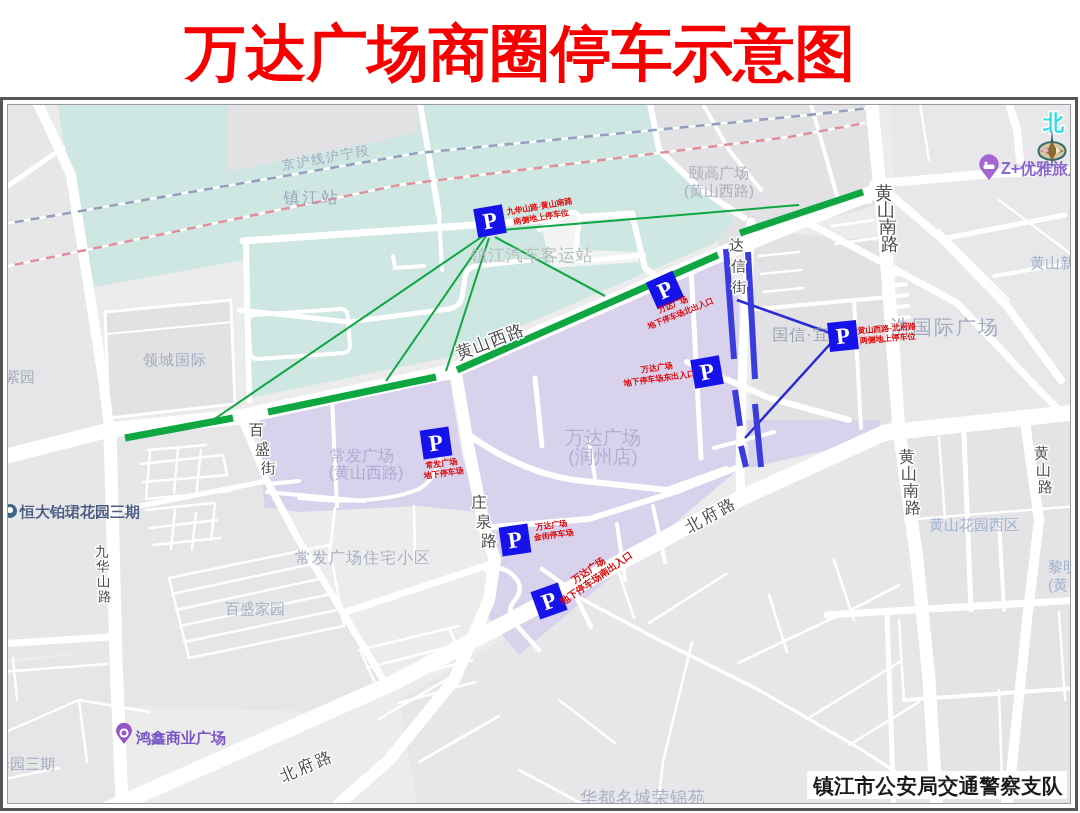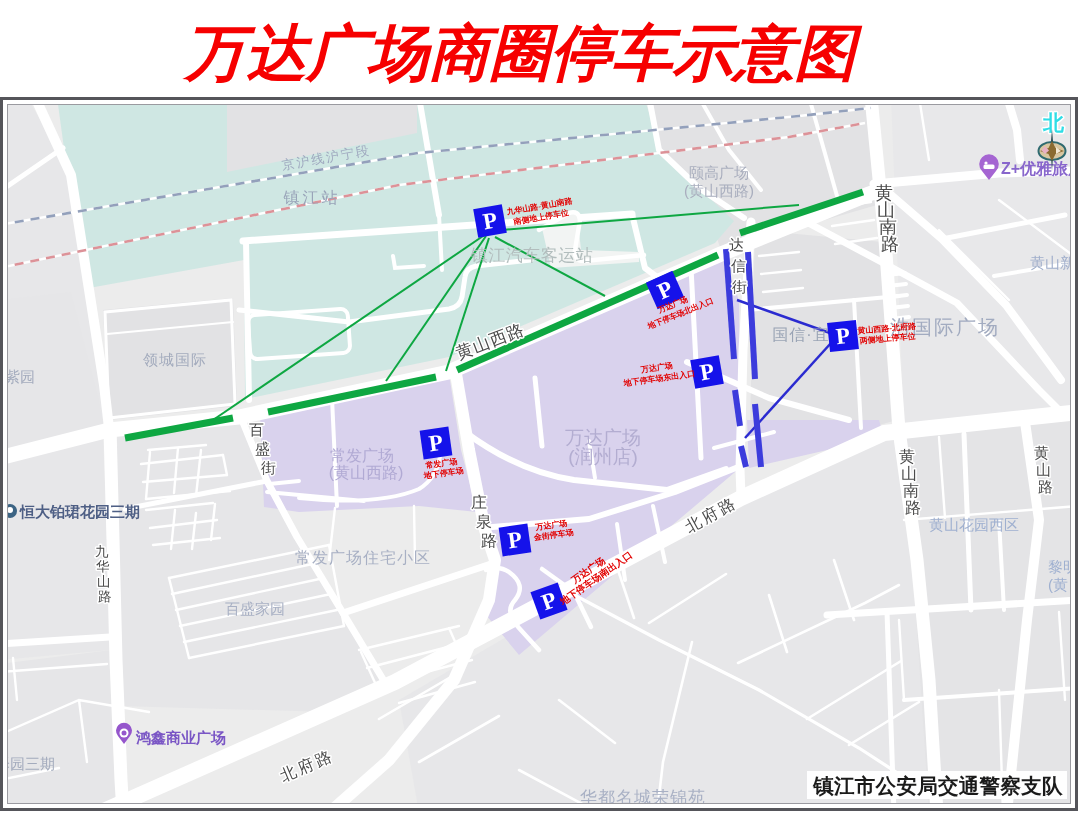--- a/index.html
+++ b/index.html
@@ -1,18 +1,18 @@
 <!DOCTYPE html>
 <html><head>
 <meta charset="utf-8">
 <style>
 html,body{margin:0;padding:0;width:1080px;height:813px;background:#fff;overflow:hidden;
 font-family:"Liberation Sans",sans-serif;}
 #title{position:absolute;left:0;top:13px;width:1040px;text-align:center;
-font-family:"Liberation Serif",serif;font-weight:bold;font-size:61px;color:#f60000;letter-spacing:0px;font-style:italic;}
+font-family:"Liberation Serif",serif;font-weight:bold;font-size:61px;color:#f60000;letter-spacing:0px;}
 #map{position:absolute;left:0;top:97px;width:1072px;height:708px;border:3px solid #55555a;
 box-shadow:inset 0 0 0 2px #ffffff, inset 0 0 0 3px #9a9a9a;}
 svg{display:block}
 text{font-family:"Liberation Sans",sans-serif;}
 #icons text{font-family:"Liberation Serif",serif;}
 .halo{paint-order:stroke;stroke:#ffffff;stroke-width:3px;stroke-linejoin:round;}
 </style>
 </head>
 <body>
 

